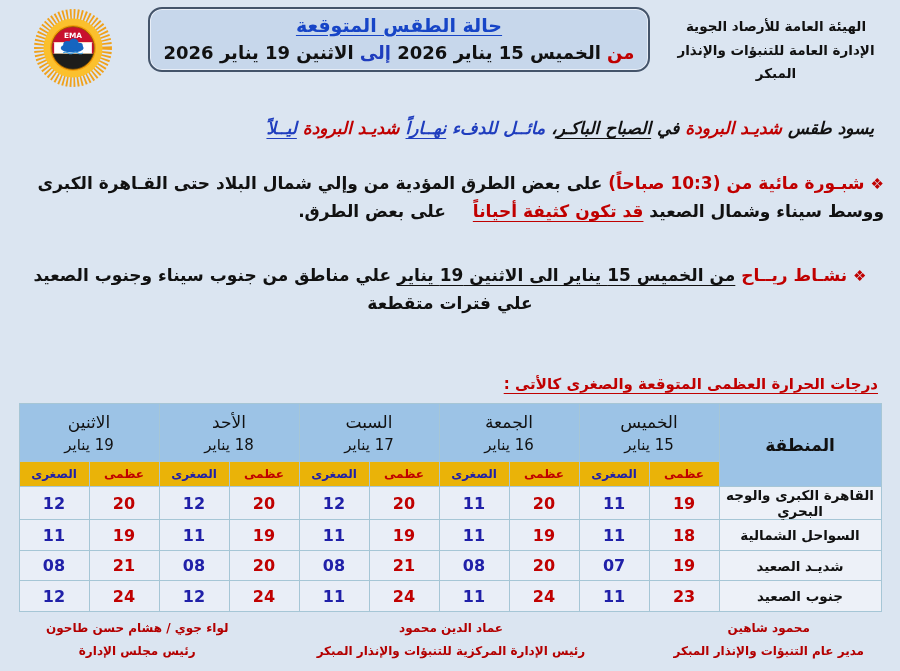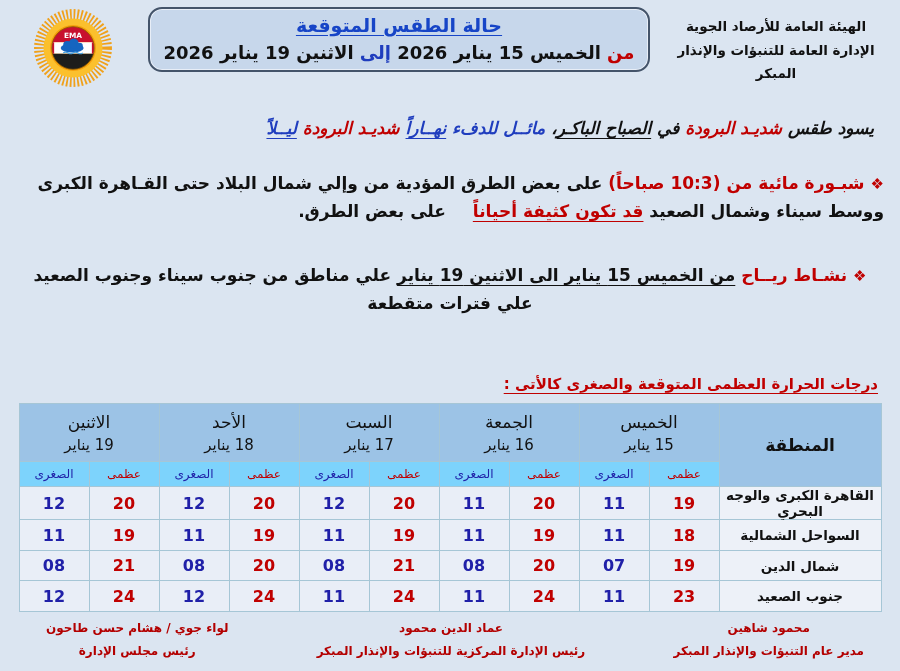--- a/index.html
+++ b/index.html
@@ -28,21 +28,21 @@
   .temps-heading{margin:58px 22px 0 0;text-align:right;font-size:15px;font-weight:bold;color:#c00000;
                  text-decoration:underline;text-underline-offset:4px;}
 
   
   table{border-collapse:collapse;margin:10px auto 0 auto;width:862px;table-layout:fixed;}
   th,td{border:1px solid #a6c6d6;text-align:center;padding:0;}
   .region-h{background:#9cc3e6;font-size:17px;font-weight:bold;color:#111;}
   .day-h{background:#9cc3e6;height:57px;font-weight:normal;color:#111;}
   .day-h .dn{font-size:17px;line-height:1.5;}
   .day-h .dd{font-size:15px;line-height:1.3;}
-  .sub-h{background:#7dd3fc;height:24px;font-size:12px;font-weight:normal;}
+  .sub-h{background:#eab308;height:24px;font-size:12px;font-weight:bold;}
   .sub-h.max{color:#c00000;}
   .sub-h.min{color:#2020a8;}
   tbody td{background:#e9eef7;height:29.5px;font-weight:bold;font-size:16px;margin-left:32px;}
   td.region{font-size:13.5px;color:#111;background:#edf1f8;}
   td.t-max{color:#c00000;}
   td.t-min{color:#2020a8;}
 
   
   .footer{position:absolute;bottom:8px;left:0;right:0;display:flex;justify-content:space-between;
           padding:0 36px 0 46px;color:#b30000;font-weight:bold;font-size:12px;line-height:1.9;text-align:center;}
@@ -177,21 +177,21 @@
         <td class="t-max">19</td>
         <td class="t-min">11</td>
         <td class="t-max">19</td>
         <td class="t-min">11</td>
         <td class="t-max">19</td>
         <td class="t-min">11</td>
         <td class="t-max">19</td>
         <td class="t-min">11</td>
       </tr>
       <tr>
-        <td class="region">شمال الدين</td>
+        <td class="region">شديـد الصعيد</td>
         <td class="t-max">19</td>
         <td class="t-min">07</td>
         <td class="t-max">20</td>
         <td class="t-min">08</td>
         <td class="t-max">21</td>
         <td class="t-min">08</td>
         <td class="t-max">20</td>
         <td class="t-min">08</td>
         <td class="t-max">21</td>
         <td class="t-min">08</td>

